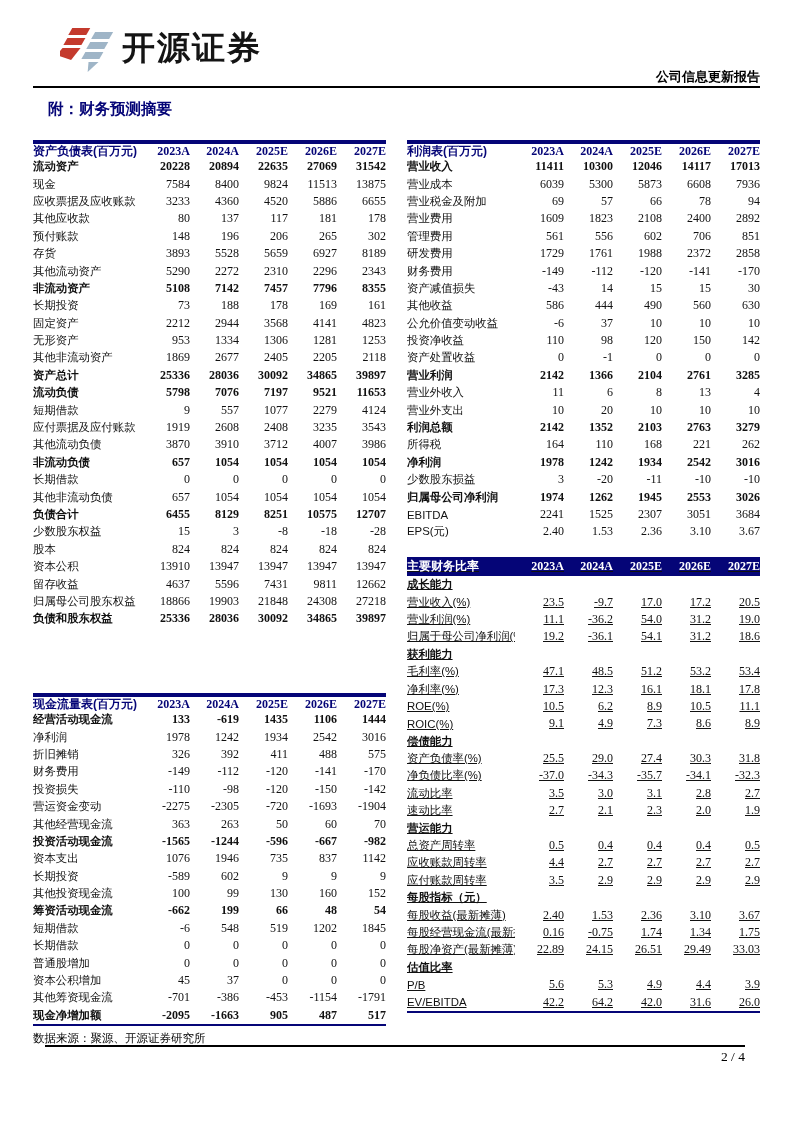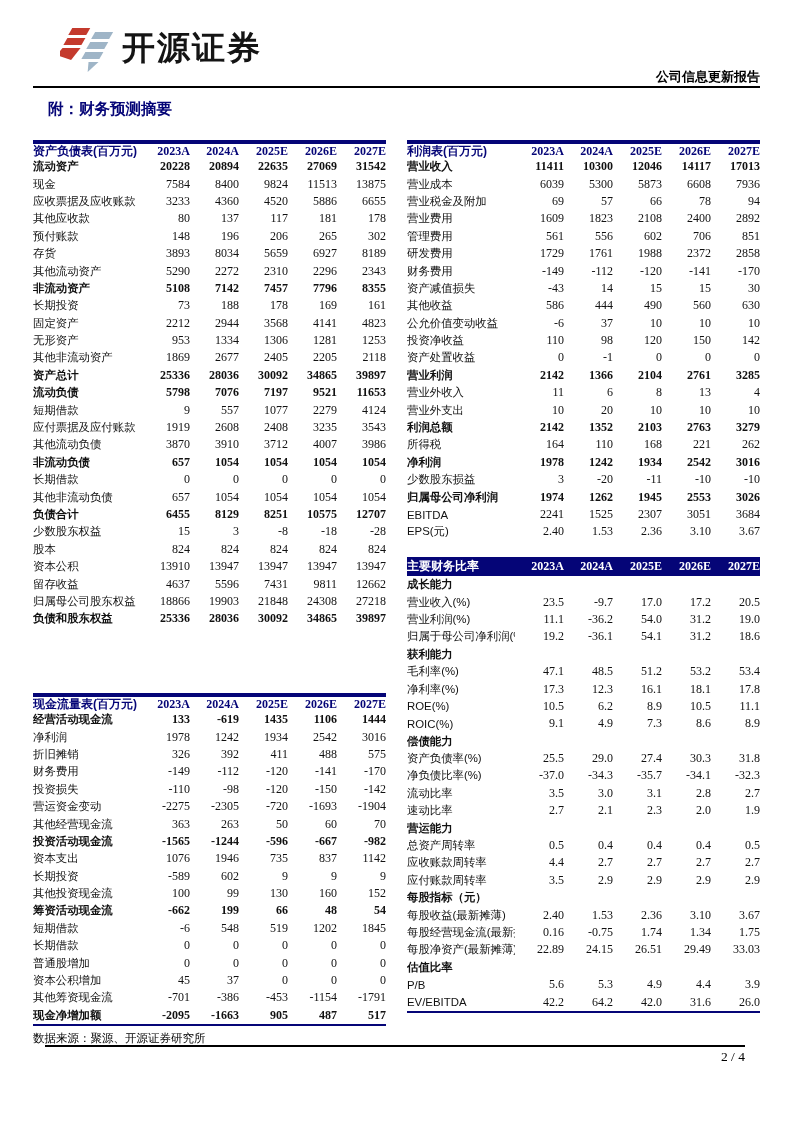--- a/index.html
+++ b/index.html
@@ -16,21 +16,21 @@
     font-family:"DejaVu Sans",sans-serif; margin-left:6px; }
   .report-type { position:absolute; top:68px; right:33px; width:727px; text-align:right;
     font-size:13px; font-weight:bold; font-family:"Liberation Serif","DejaVu Serif",serif; color:#000; }
   .header-rule { position:absolute; top:86px; left:33px; width:727px; height:2px; background:#000; }
   .section-title { position:absolute; top:99px; left:48px; font-size:15.5px; font-weight:bold; color:#050577; }
   
   .fin-table { position:absolute; width:353px; }
   #table-balance  { left:33px;  top:140px; }
   #table-cashflow { left:33px;  top:693px; border-bottom:2.5px solid #050577; }
   #table-income   { left:407px; top:140px; }
-  #table-ratios   { left:407px; top:557px; border-bottom:2.5px solid #050577; }
+  #table-ratios   { left:407px; top:557px; border-bottom:2.5px solid #050577;text-decoration:underline; }
   .t-head { display:flex; align-items:center; height:18px; border-top:4px solid #050577;
     color:#050577; font-weight:bold;justify-content:center; }
   .t-head.fill { border-top:none; height:19px; background:#050577; color:#ffffff; }
   .t-head .lbl { font-size:12px; }
   .t-head .val { font-size:12px; font-family:"Liberation Serif","DejaVu Serif",serif; font-weight:bold; }
   .t-row { display:flex; align-items:center; height:17.4px; }
   .t-row.bold { font-weight:bold;align-items:center; }
   .lbl { flex:1 1 auto; text-align:left; font-size:11.4px; white-space:nowrap; overflow:hidden; }
   .val { flex:0 0 49px; text-align:right; font-size:12px;
     font-family:"Liberation Serif","DejaVu Serif",serif; }
@@ -114,21 +114,21 @@
         <span class="lbl">预付账款</span>
         <span class="val">148</span>
         <span class="val">196</span>
         <span class="val">206</span>
         <span class="val">265</span>
         <span class="val">302</span>
       </div>
       <div class="t-row">
         <span class="lbl">存货</span>
         <span class="val">3893</span>
-        <span class="val">8034</span>
+        <span class="val">5528</span>
         <span class="val">5659</span>
         <span class="val">6927</span>
         <span class="val">8189</span>
       </div>
       <div class="t-row">
         <span class="lbl">其他流动资产</span>
         <span class="val">5290</span>
         <span class="val">2272</span>
         <span class="val">2310</span>
         <span class="val">2296</span>

